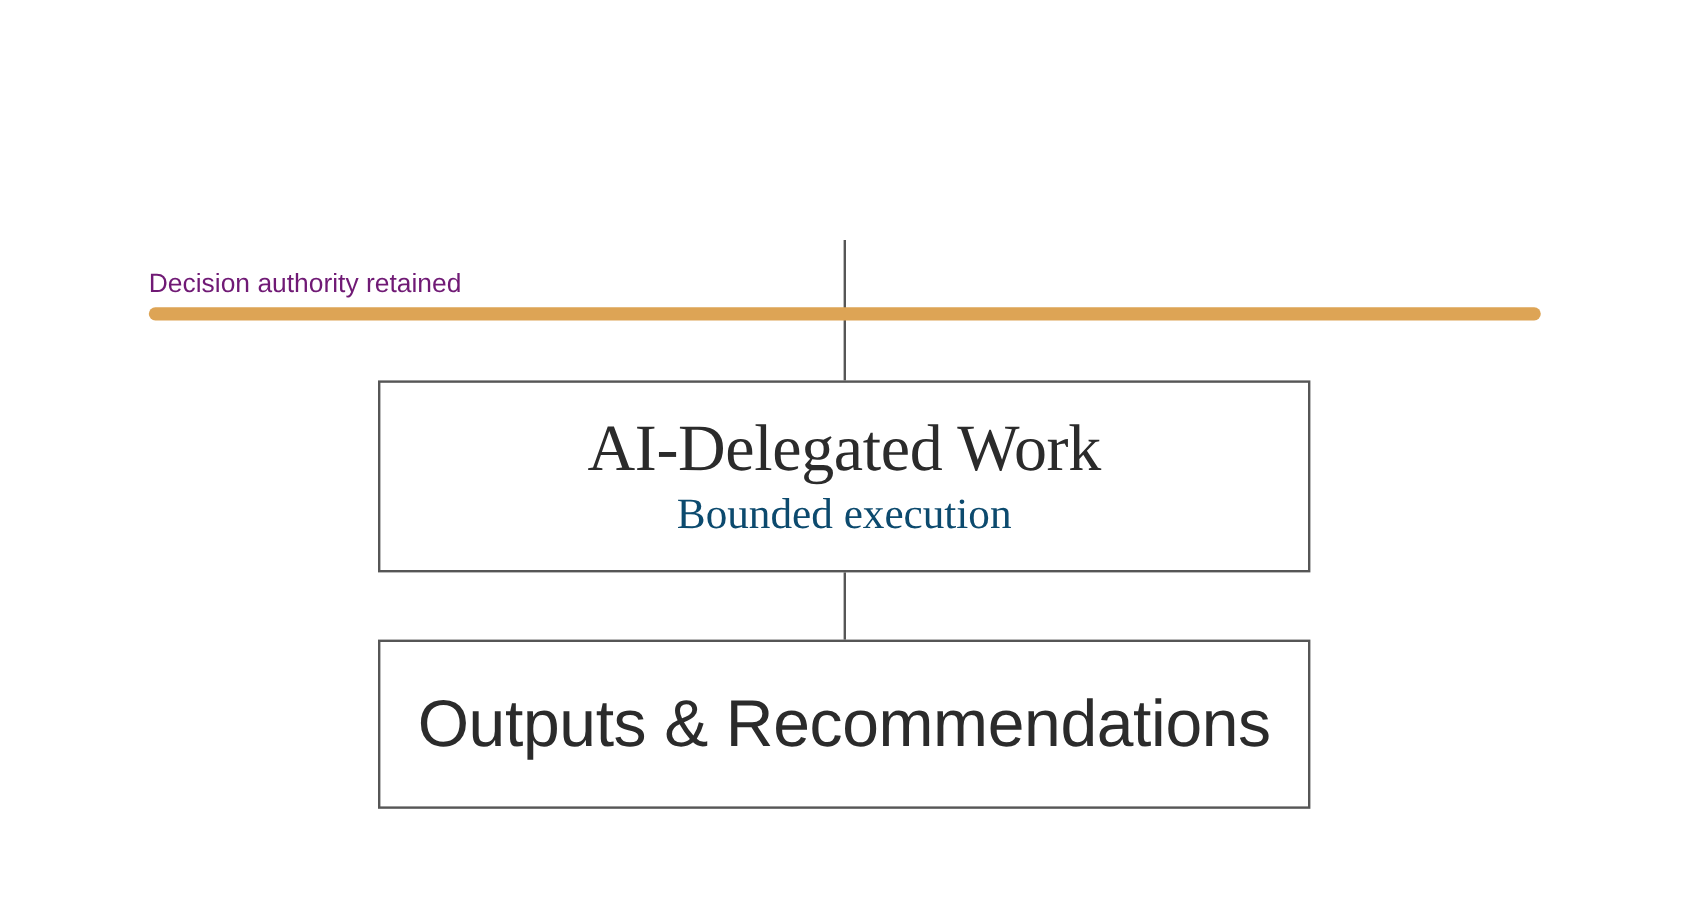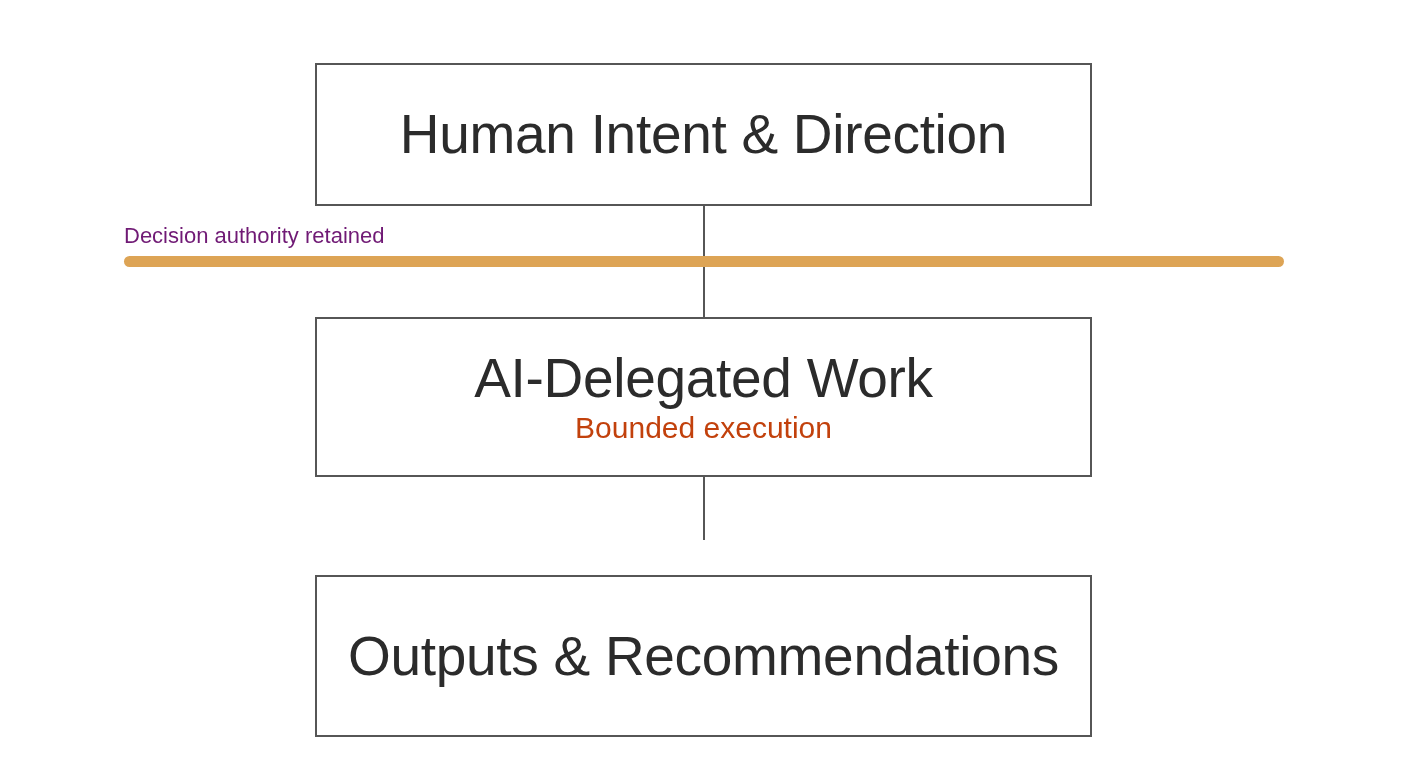--- a/index.html
+++ b/index.html
@@ -57,41 +57,42 @@
   #box-human-intent {
     top: 63px;
     height: 143px;
   }
   #box-ai-work {
     top: 317px;
     height: 160px;
   }
   #box-outputs {
     top: 533px;
-    height: 162px;
-    margin-top: 42px;
+    height: 141px;
   }
 
   .node-title {
     font-size: 55px;
     font-weight: 400;
     line-height: 1.1;
     letter-spacing: -0.3px;
     color: #2b2b2b;
     white-space: nowrap;
   }
   #box-ai-work .node-title {
     margin-bottom: 2px;
+    font-family: Liberation Serif, serif;
   }
   .node-subtitle {
-    font-size: 30px;
+    font-size: 36px;
     font-weight: 400;
     line-height: 1.2;
-    color: #c2410c;
+    color: #0c4a6e;
     white-space: nowrap;
+    font-family: Liberation Serif, serif;
   }
 
   
   #divider-label {
     position: absolute;
     left: 124px;
     top: 222px;
     font-size: 22px;
     line-height: 1.25;
     color: #701a75;
@@ -109,23 +110,20 @@
 </style>
 </head>
 <body>
 
 <div id="canvas">
 
   <div class="connector" id="connector-top-mid"></div>
 
   <div class="connector" id="connector-mid-bottom"></div>
 
-  <div class="node-box" id="box-human-intent">
-    <div class="node-title">Human Intent &amp; Direction</div>
-  </div>
 
   <div class="node-box" id="box-ai-work">
     <div class="node-title">AI-Delegated Work</div>
     <div class="node-subtitle">Bounded execution</div>
   </div>
 
   <div class="node-box" id="box-outputs">
     <div class="node-title">Outputs &amp; Recommendations</div>
   </div>
 

